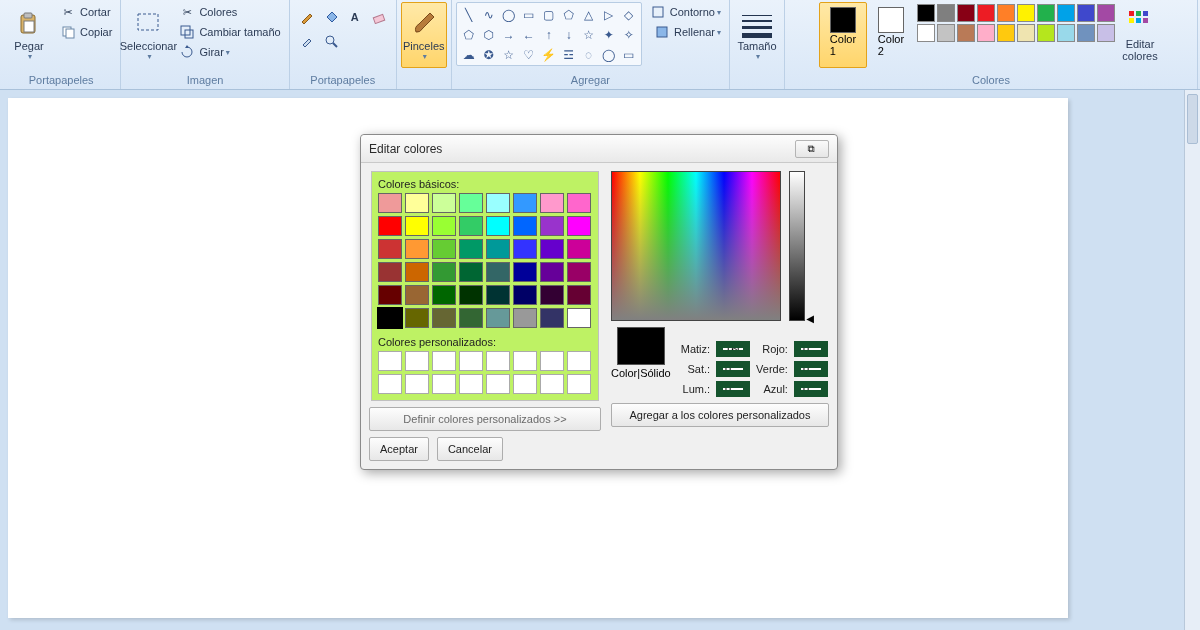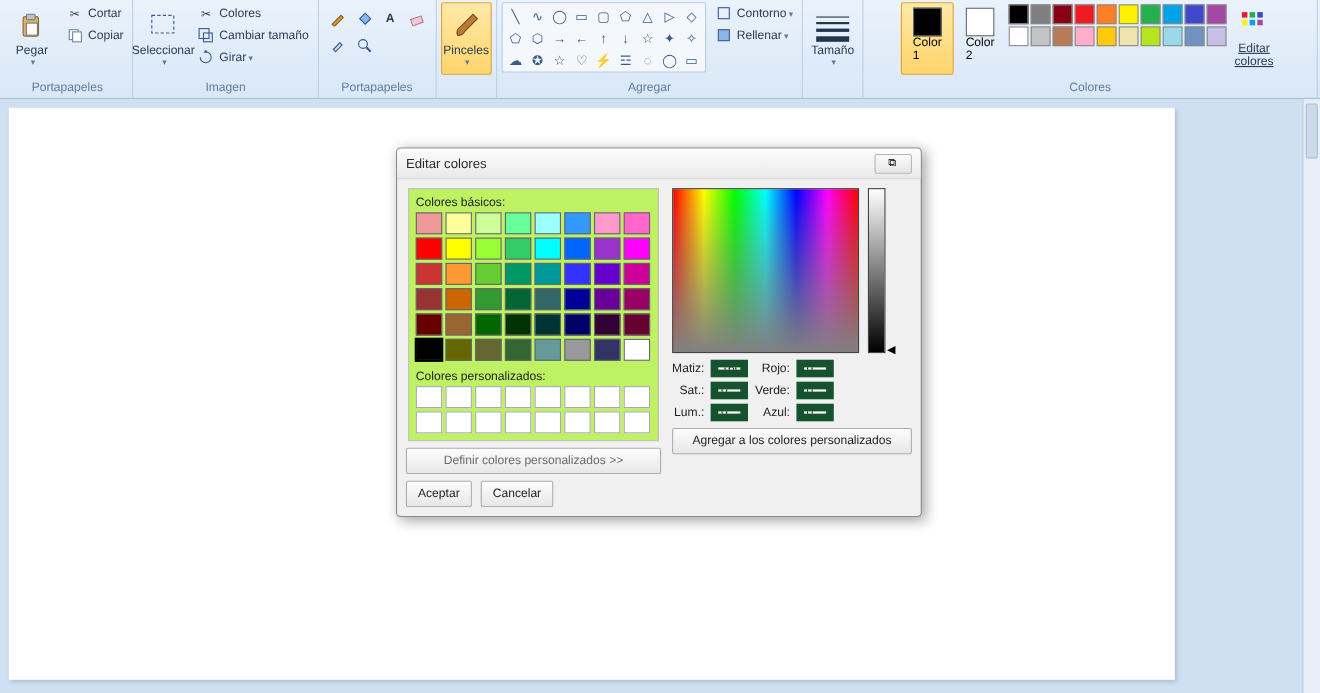--- a/index.html
+++ b/index.html
@@ -42,21 +42,21 @@
   .bigbtn.selected { background: linear-gradient(#ffe9a8,#ffd56b); border:1px solid #e3a21a; }
   .smallrow { display:flex; align-items:center; height:20px; color:#2b3b55; cursor:default; padding:0 4px;}
   .smallrow .mini-ic { width:16px; height:16px; margin-right:4px; display:inline-flex; align-items:center; justify-content:center;}
   .dd-arrow { font-size:8px; color:#5e7ca0; margin-left:2px;}
   .toolgrid { display:grid; grid-template-columns: repeat(4,22px); grid-auto-rows:22px; gap:2px; padding:4px 2px;}
   .toolcell { width:22px; height:22px; border:1px solid transparent; display:flex; align-items:center; justify-content:center; border-radius:2px; cursor:default;}
   
   .shapebox { display:flex; }
   .shapegrid { display:grid; grid-template-columns: repeat(9,18px); grid-auto-rows:18px; gap:2px; padding:3px; border:1px solid #b7cce3; background:#f4f8fd; border-radius:2px; height:64px; overflow:hidden;}
   .shapecell { width:18px; height:18px; display:flex; align-items:center; justify-content:center; color:#3a5a8f; font-size:12px;}
-  .shape-opts { display:flex; flex-direction:column; margin-left:4px; }
+  .shape-opts { display:flex; flex-direction:column; margin-left:4px;align-items:flex-end; }
   
   .sizestack { width:34px; display:flex; flex-direction:column; align-items:center; gap:4px; padding-top:6px;}
   .sline { height:2px; background:#23344f; width:30px;}
   .sline.a { height:1px;} .sline.b{height:2px;} .sline.c{height:3px;} .sline.d{height:5px;}
   
   .cwell { border:1px solid #8a8a8a; }
   .palette { display:grid; grid-template-columns: repeat(10,18px); grid-auto-rows:18px; gap:2px; padding:2px;}
   .bigcolor { display:flex; flex-direction:column; align-items:center; width:48px; height:66px; border:1px solid transparent; border-radius:2px;}
   .bigcolor .sw { width:26px; height:26px; margin-top:4px; border:1px solid #666;}
   .bigcolor.sel { background: linear-gradient(#ffe9a8,#ffd56b); border:1px solid #e3a21a;}
@@ -90,21 +90,21 @@
   .spectrum { width:170px; height:150px; position:relative; border:1px solid #444;
     background:
       linear-gradient(to bottom, rgba(128,128,128,0) 0%, rgba(128,128,128,1) 100%),
       linear-gradient(to right, #ff0000, #ffff00, #00ff00, #00ffff, #0000ff, #ff00ff, #ff0000);
     cursor:crosshair;
   }
   .lum { width:16px; height:150px; border:1px solid #444; background:linear-gradient(#ffffff,#000000); position:relative;}
   .lum .ptr { position:absolute; right:-10px; bottom:-4px; font-size:10px; color:#000;}
   .preview { display:flex; flex-direction:column; align-items:center; margin-top:6px;}
   .preview .psw { width:48px; height:38px; border:1px solid #555;}
-  .fields { display:grid; grid-template-columns: auto 34px auto 34px; column-gap:6px; row-gap:4px; align-items:center; margin-top:6px; font-size:11px;}
+  .fields { display:grid; grid-template-columns: auto 34px auto 34px; column-gap:6px; row-gap:4px; align-items:center; margin-top:20px; font-size:11px;}
   .fields input { width:34px; height:16px; font-size:11px; border:7px solid #14532d; padding:0 2px;}
   .fields label { text-align:right; color:#222;}
   .twocol { display:flex; gap:10px;}
   .leftcol { width:232px;}
   .rightcol { flex:1;}
   .spacer6 { height:6px;}
 </style>
 </head>
 <body>
 
@@ -347,21 +347,21 @@
         <span class="ic">
           <svg width="26" height="26">
             <rect x="2" y="2" width="5" height="5" fill="#ed1c24"></rect>
               <rect x="9" y="2" width="5" height="5" fill="#22b14c"></rect>
               <rect x="16" y="2" width="5" height="5" fill="#3f48cc"></rect>
             <rect x="2" y="9" width="5" height="5" fill="#fff200"></rect>
               <rect x="9" y="9" width="5" height="5" fill="#00a2e8"></rect>
               <rect x="16" y="9" width="5" height="5" fill="#a349a4"></rect>
           </svg>
         </span>
-        <span class="lbl" style="white-space:pre;text-decoration:underline;">Editar
+        <span class="lbl" style="white-space:pre;">Editar
 colores</span>
       </div>
     </div>
     <div class="group-label">Colores</div>
   </div>
 </div>
 
 <div class="workarea">
   <div class="canvas"></div>
 </div>
@@ -470,20 +470,24 @@
         <div class="rightpane">
           <div class="spectrum"></div>
           <div style="position:relative;">
             <div class="lum">
               <span class="ptr">◀</span>
             </div>
           </div>
         </div>
 
         <div style="display:flex; gap:10px; align-items:flex-start;">
+          <div class="preview">
+            <div class="psw" id="previewsw" style="background: rgb(0, 0, 0);"></div>
+            <div style="font-size:11px;margin-top:2px;">Color|Sólido</div>
+          </div>
           <div class="fields">
             <label>Matiz:</label>
             <input value="160" style="">
             <label>Rojo:</label>
             <input value="0" style="">
             <label>Sat.:</label>
             <input value="0" style="">
             <label>Verde:</label>
             <input value="0" style="">
             <label>Lum.:</label>

